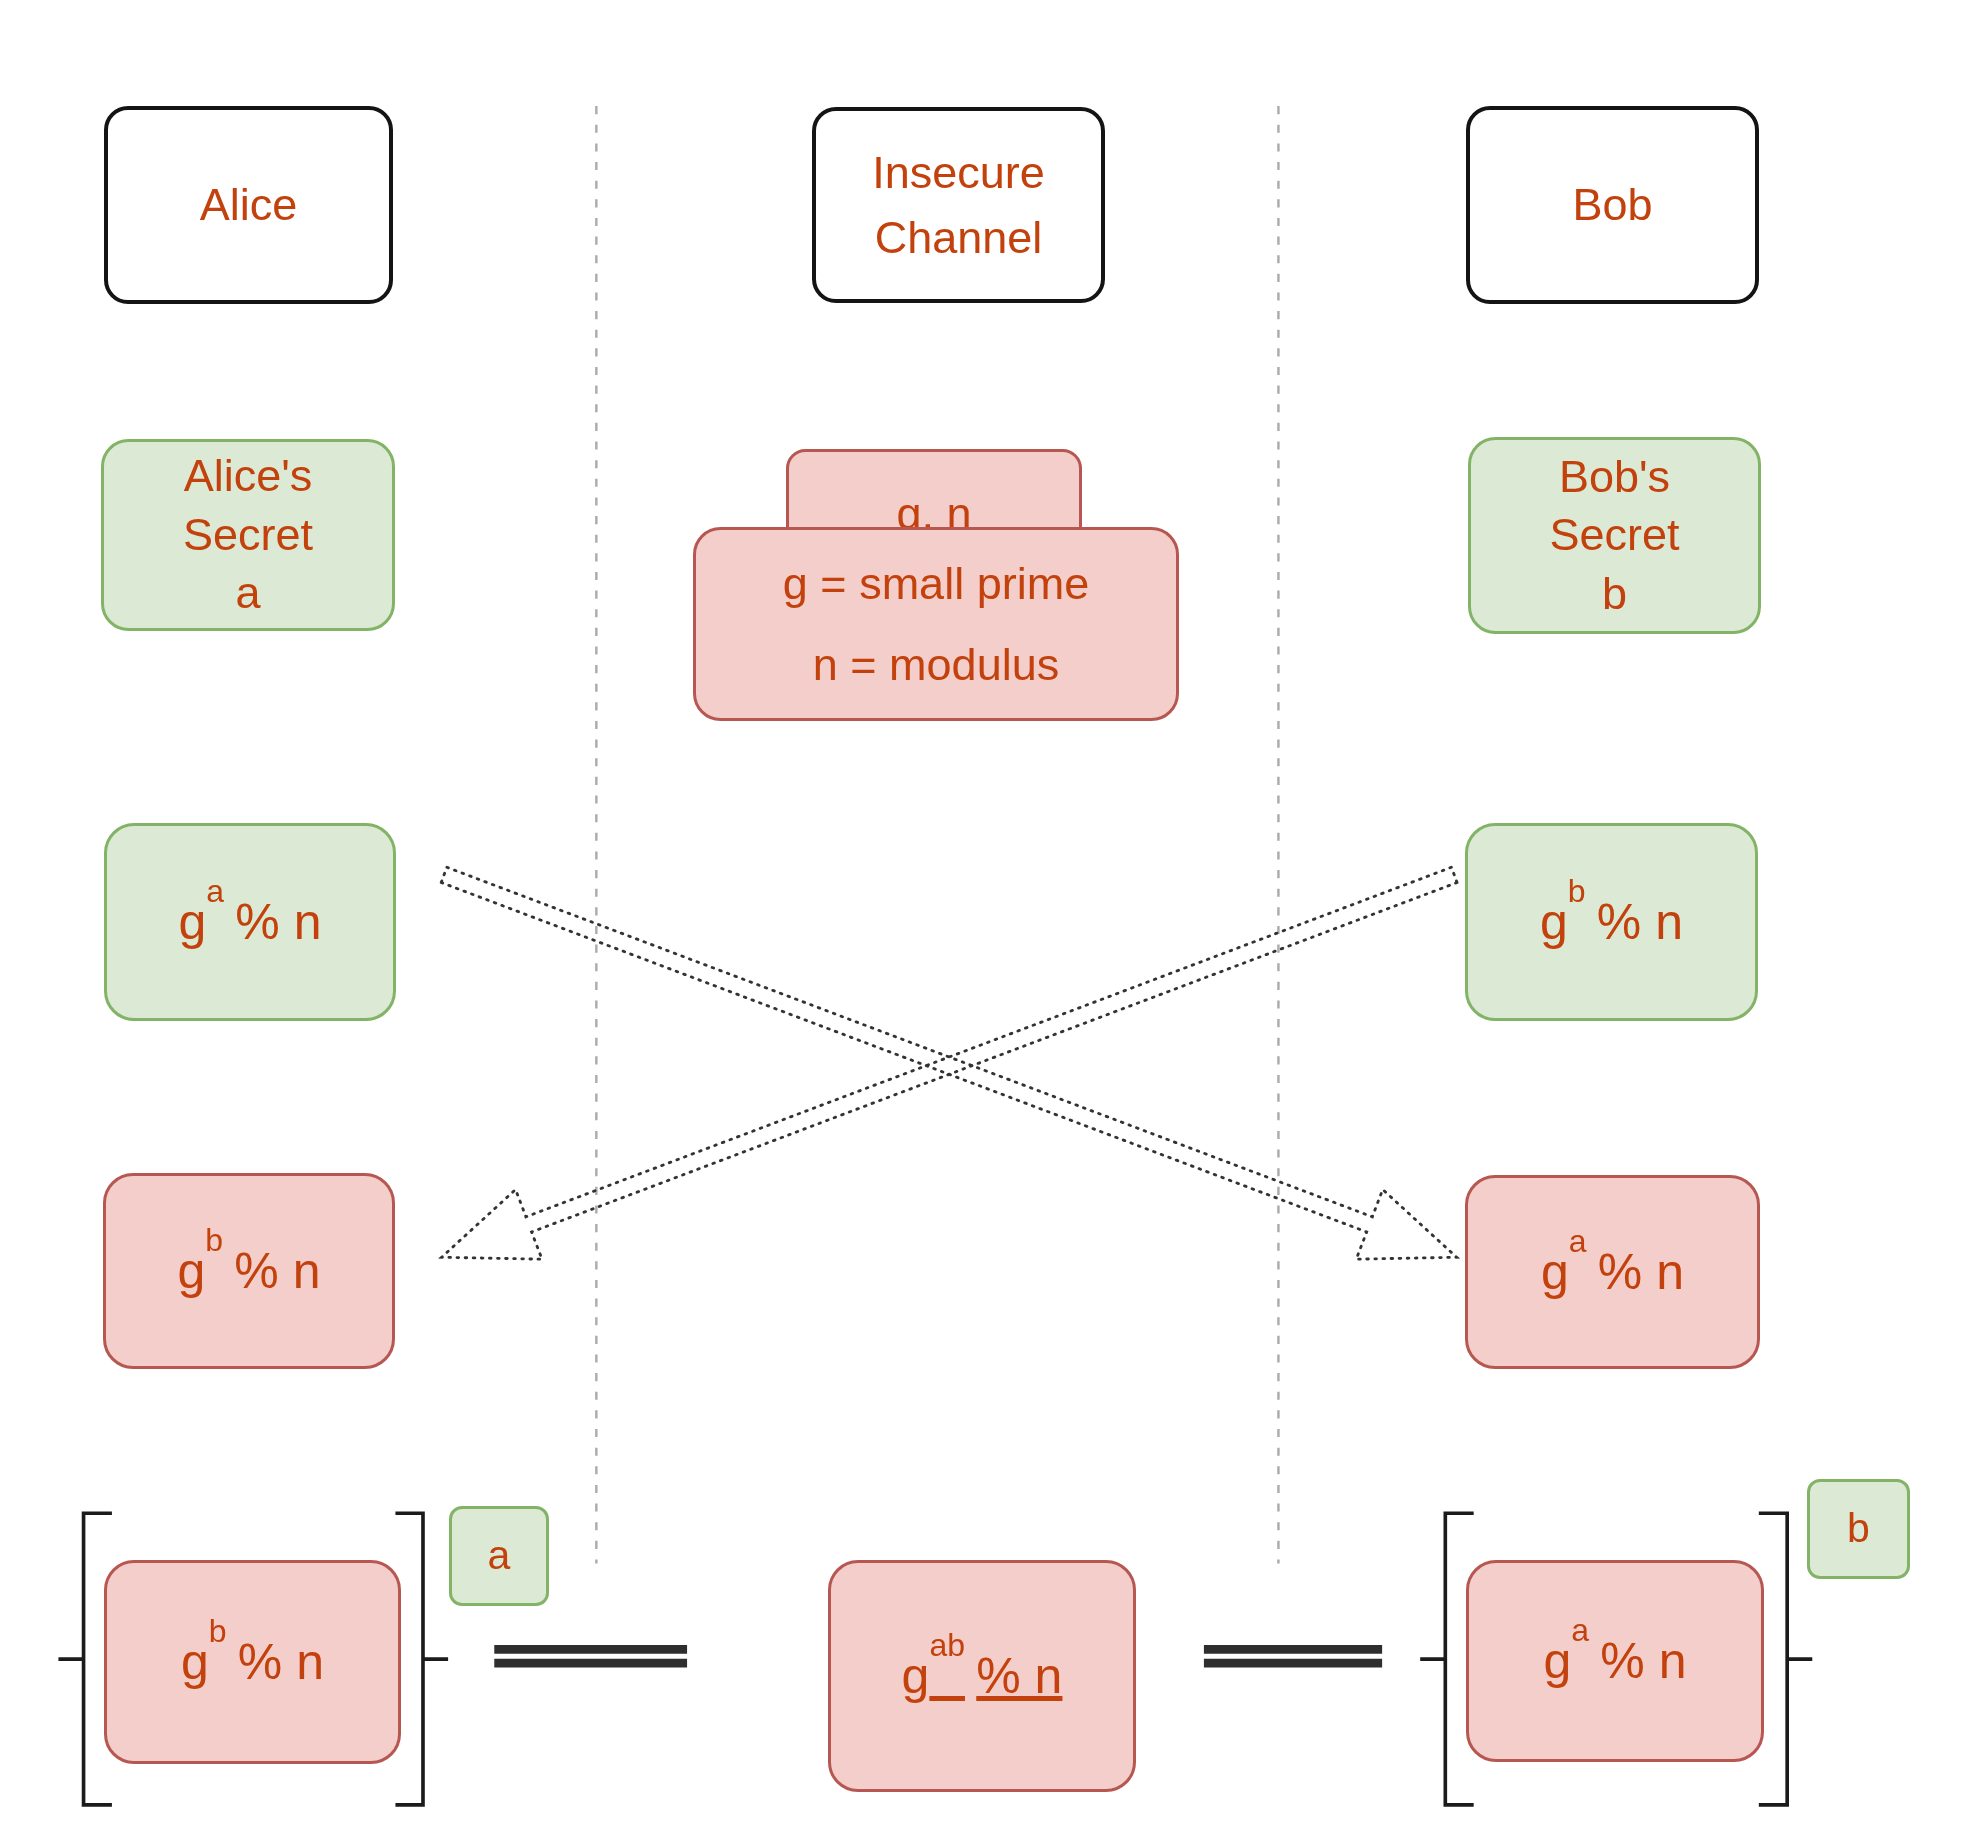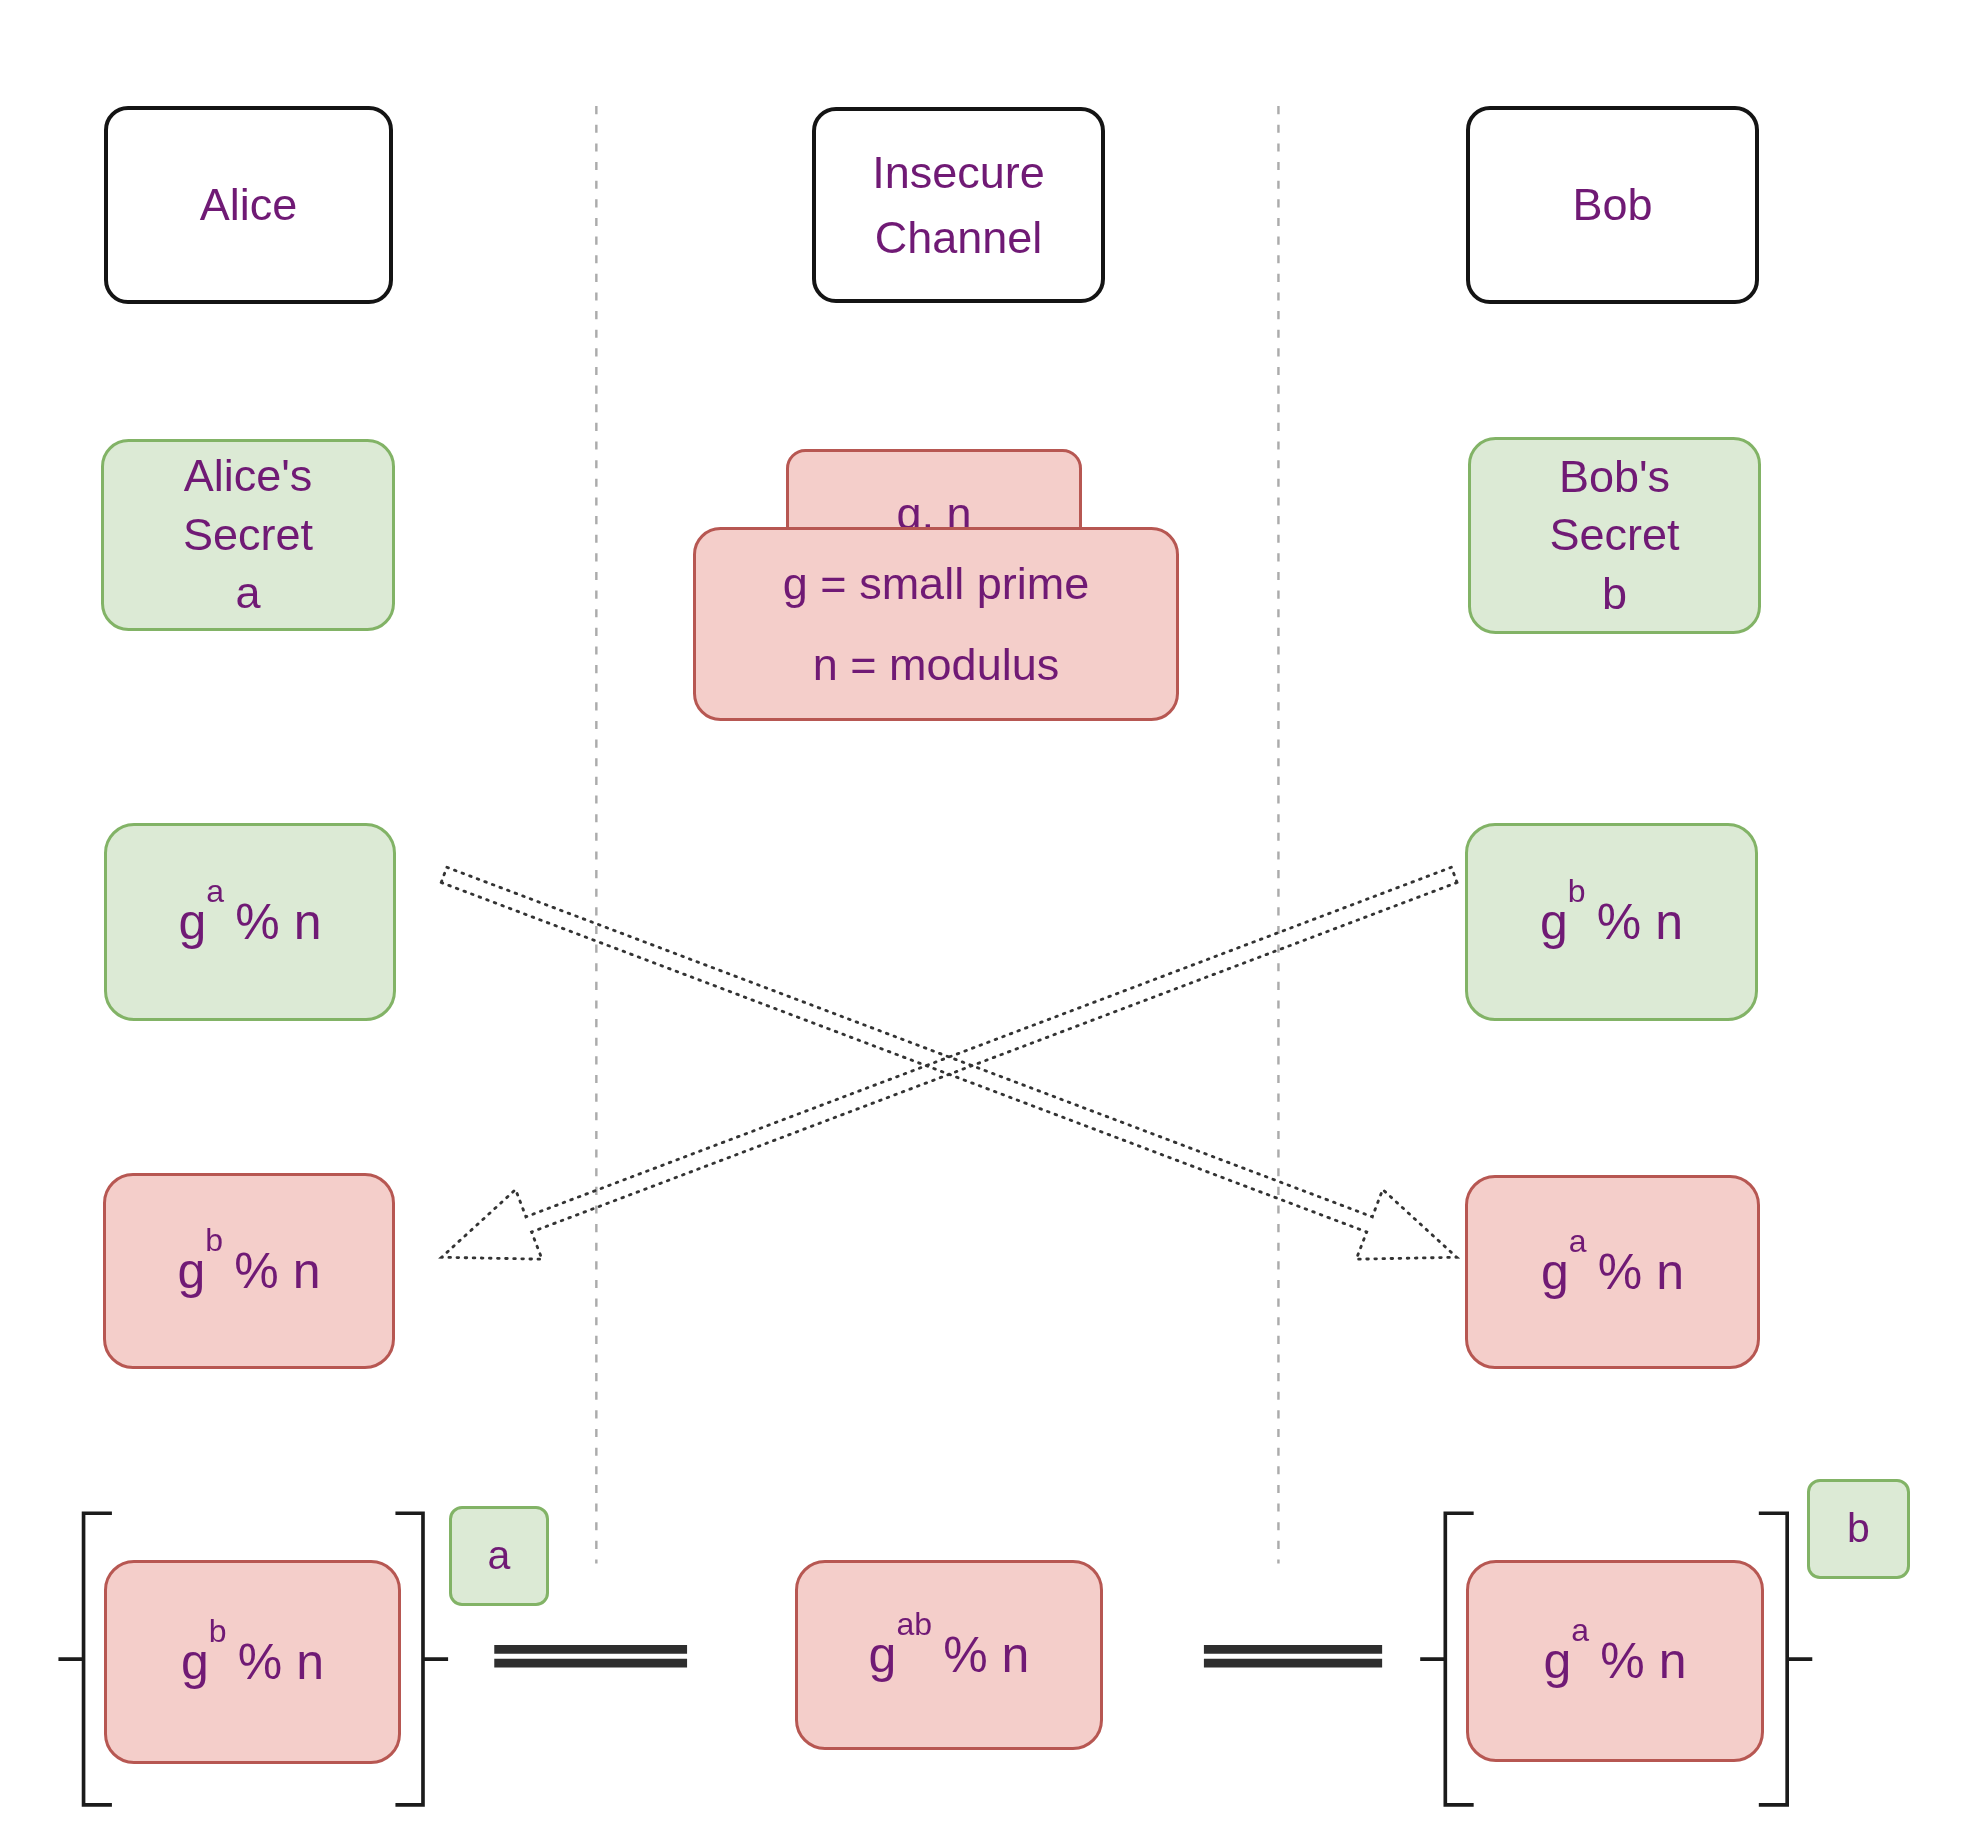--- a/index.html
+++ b/index.html
@@ -1,21 +1,21 @@
 <!DOCTYPE html>
 <html style="font-size:13px"><head>
 <meta charset="utf-8">
 <style>
   html,body { margin:0; padding:0; background:#ffffff; }
   .canvas {
     position:relative;
     width:1989px; height:1847px;
     background:#ffffff;
     font-family:"Liberation Sans", sans-serif;
-    color:#701a75;
+    color:#c2410c;
     overflow:hidden;
   }
   .box {
     position:absolute;
     box-sizing:border-box;
     display:flex;
     flex-direction:column;
     align-items:center;
     justify-content:center;
     text-align:center;
@@ -136,21 +136,21 @@
   <div class="box red formula" style="left:104px; top:1560px; width:297px; height:204px;">
     <div>
       <span>g</span><sup>b</sup><span class="rest">% n</span>
     </div>
   </div>
 
   <div class="box green mini" style="left:449px; top:1466px; width:100px; height:100px;">
     <div>a</div>
   </div>
 
-  <div class="box red formula" style="left:795px; top:1560px; width:308px; height:190px;">
+  <div class="box red formula" style="left:828px; top:1560px; width:308px; height:232px;text-decoration:underline;">
     <div>
       <span>g</span><sup>ab</sup><span class="rest">% n</span>
     </div>
   </div>
 
   <div class="box red formula" style="left:1466px; top:1560px; width:298px; height:202px;">
     <div>
       <span>g</span><sup>a</sup><span class="rest">% n</span>
     </div>
   </div>

